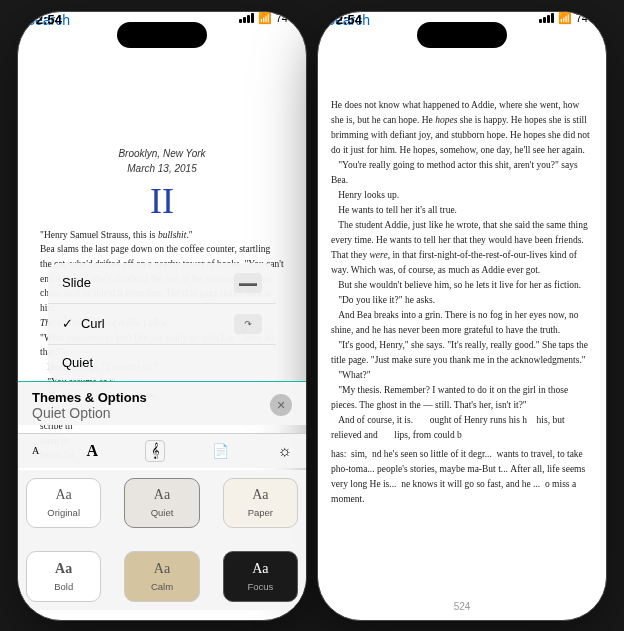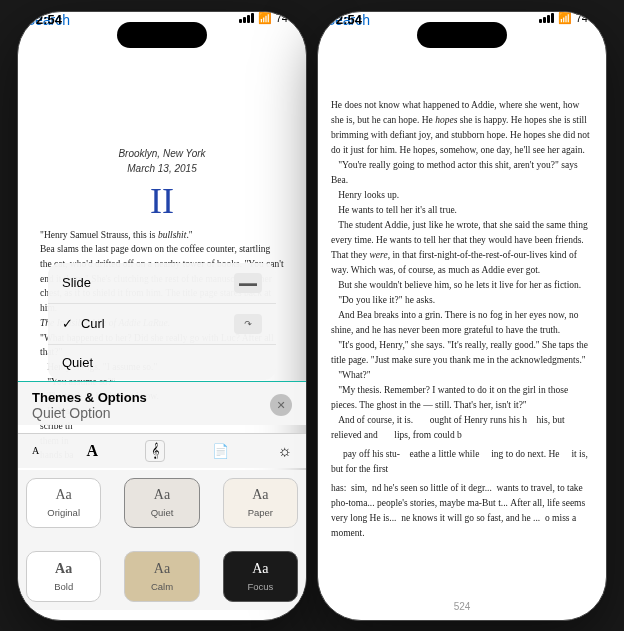--- a/index.html
+++ b/index.html
@@ -435,20 +435,19 @@
         <p>&nbsp;&nbsp;&nbsp;Henry looks up.</p>
         <p>&nbsp;&nbsp;&nbsp;He wants to tell her it's all true.</p>
         <p>&nbsp;&nbsp;&nbsp;The student Addie, just like he wrote, that she said the same thing every time. He wants to tell her that they would have been friends. That they <em>were</em>, in that first-night-of-the-rest-of-our-lives kind of way. Which was, of course, as much as Addie ever got.</p>
         <p>&nbsp;&nbsp;&nbsp;But she wouldn't believe him, so he lets it live for her as fiction.</p>
         <p>&nbsp;&nbsp;&nbsp;"Do you like it?" he asks.</p>
         <p>&nbsp;&nbsp;&nbsp;And Bea breaks into a grin. There is no fog in her eyes now, no shine, and he has never been more grateful to have the truth.</p>
         <p>&nbsp;&nbsp;&nbsp;"It's good, Henry," she says. "It's really, really good." She taps the title page. "Just make sure you thank me in the acknowledgments."</p>
         <p>&nbsp;&nbsp;&nbsp;"What?"</p>
         <p>&nbsp;&nbsp;&nbsp;"My thesis. Remember? I wanted to do it on the girl in those pieces. The ghost in the — still. That's her, isn't it?"</p>
         <p>&nbsp;&nbsp;&nbsp;And of course, it is. &nbsp;&nbsp;&nbsp;&nbsp;&nbsp; ought of Henry runs his h&nbsp;&nbsp;&nbsp; his, but relieved and &nbsp;&nbsp;&nbsp;&nbsp;&nbsp; lips, from could b&nbsp;</p>
-        <p style="margin-top:4px;">&nbsp;&nbsp;&nbsp;&nbsp; pay off his stu-&nbsp;&nbsp;&nbsp; eathe a little while &nbsp;&nbsp;&nbsp; ing to do next. He &nbsp;&nbsp;&nbsp; it is, but for the first</p>
         <p style="margin-top:4px;">has:&nbsp;&nbsp;sim,&nbsp;&nbsp;nd he's seen so little of it degr...&nbsp;&nbsp;wants to travel, to take pho-toma...&nbsp;people's stories, maybe ma-But t...&nbsp;After all, life seems very long He is...&nbsp; ne knows it will go so fast, and he ...&nbsp; o miss a moment.</p>
       </div>
     </div>
 
     <div class="page-num">524</div>
   </div>
 </div>
 
 </body></html>

